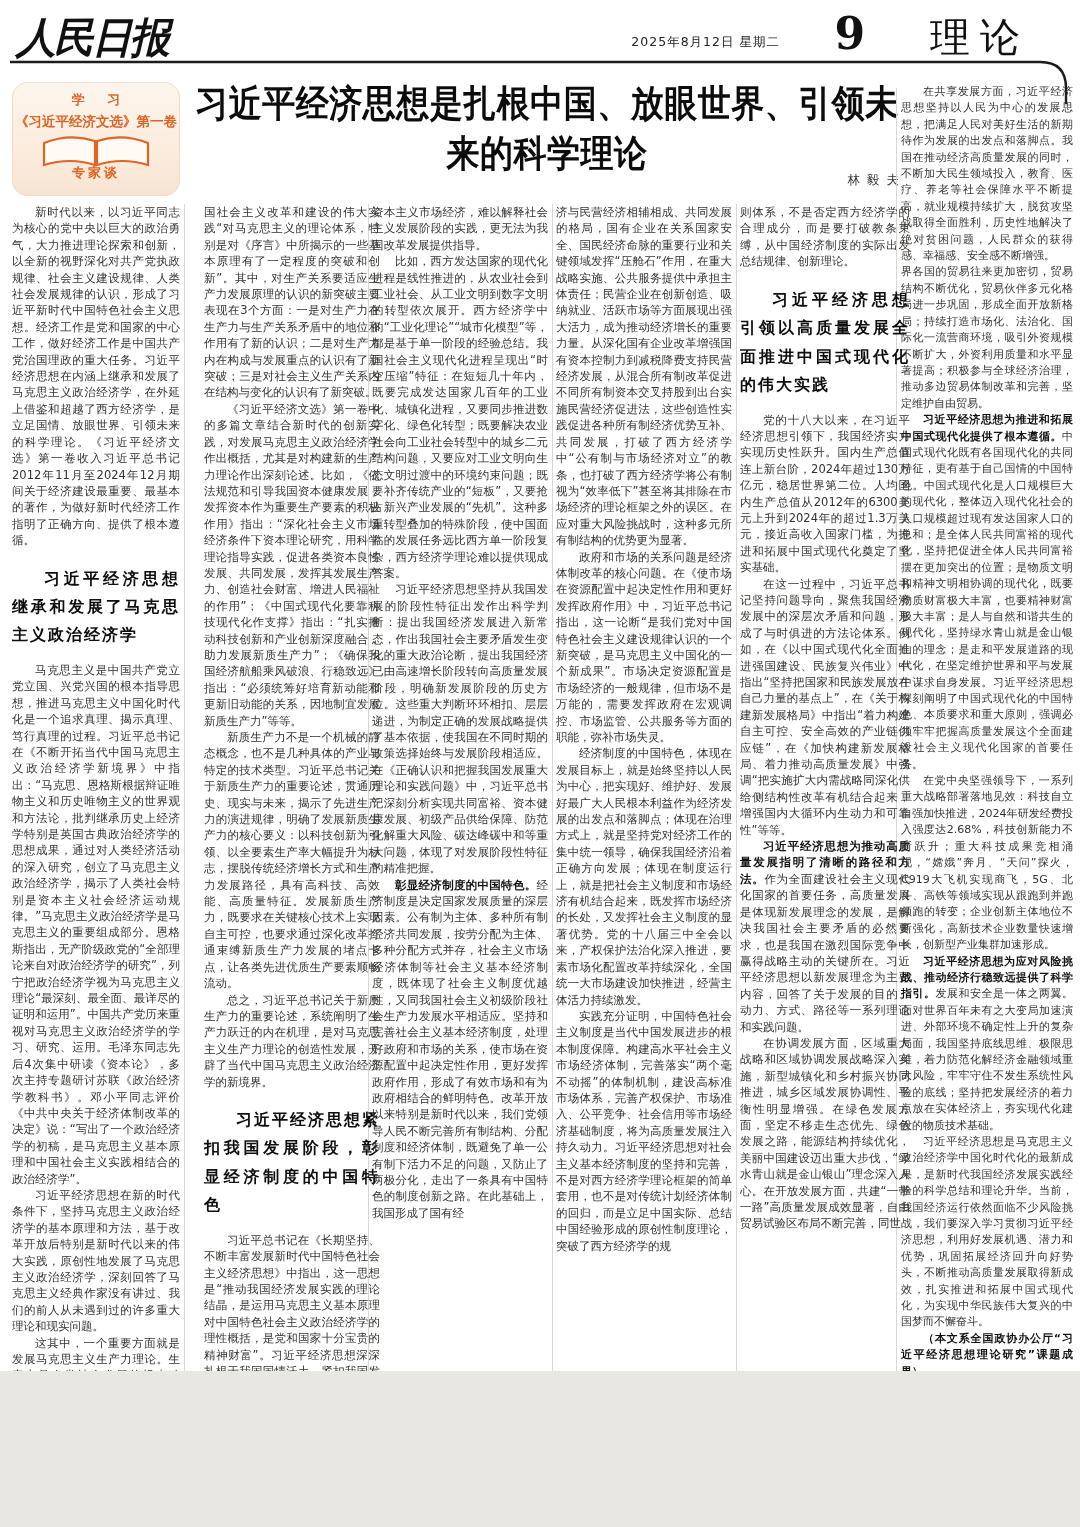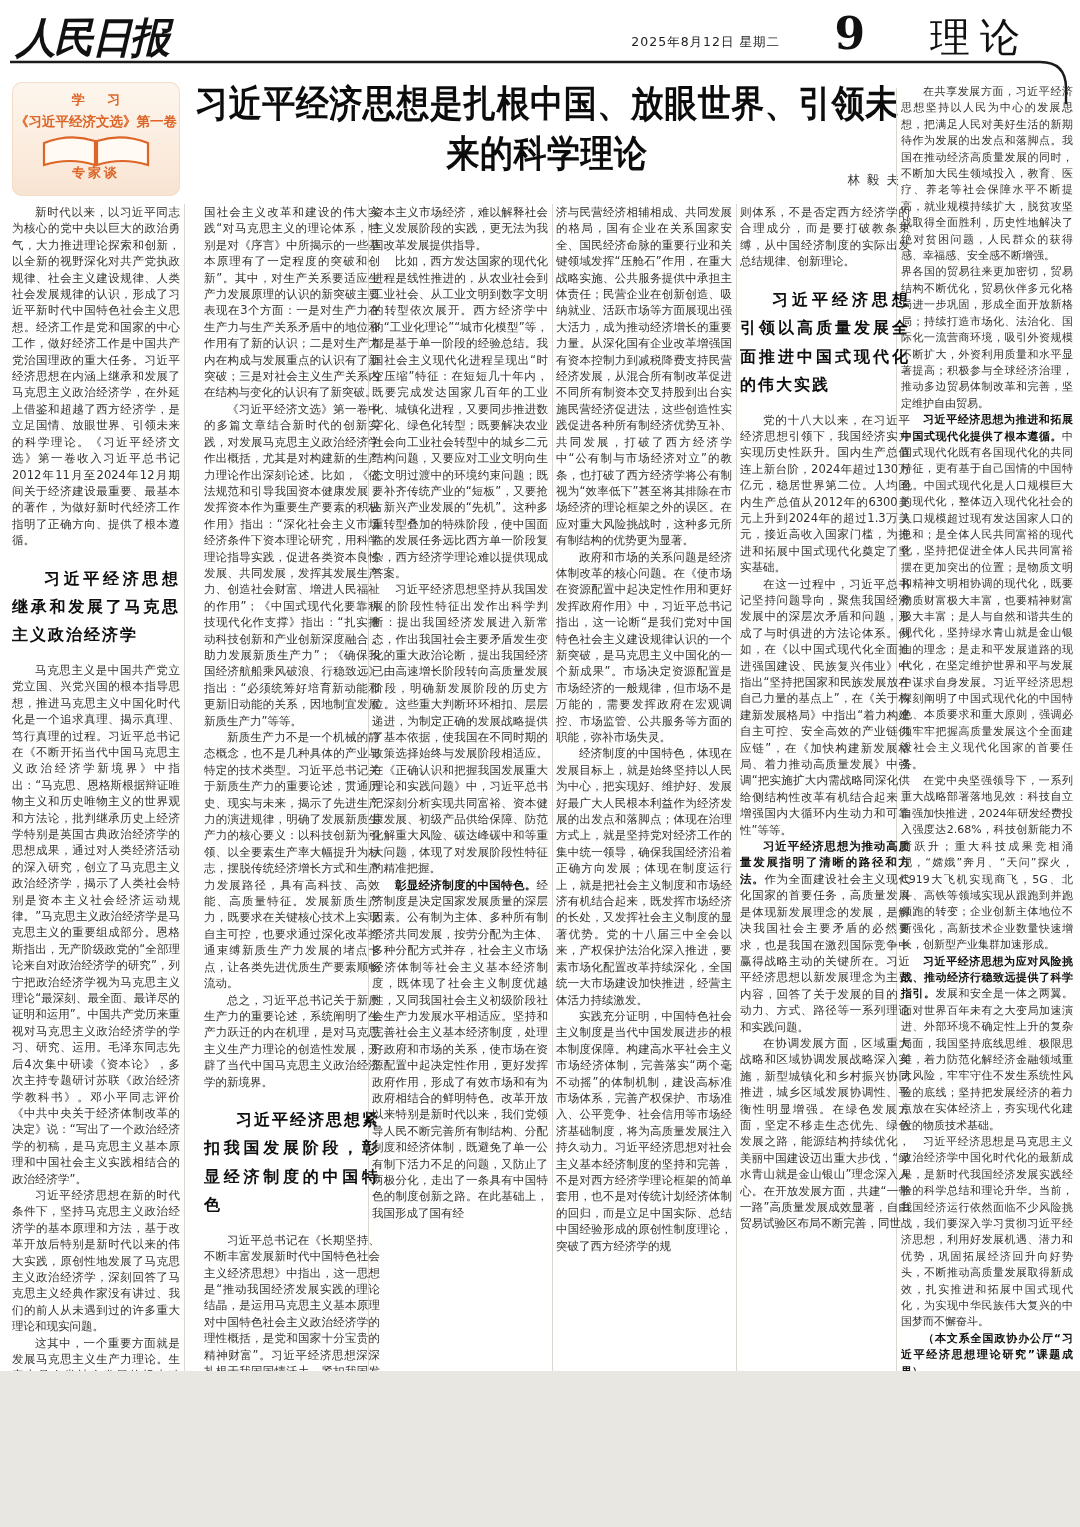--- a/index.html
+++ b/index.html
@@ -10,21 +10,21 @@
   #masthead{position:absolute;left:16px;top:10px;width:190px;height:52px;
     font-family:"DejaVu Serif","Liberation Serif",serif;font-size:40px;font-weight:900;
     font-style:italic;letter-spacing:-2px;color:#111;transform:scaleY(1.05);white-space:nowrap;}
   #hdr-date{position:absolute;right:300px;top:34px;font-size:12.5px;color:#222;letter-spacing:1px;}
   #hdr-pageno{position:absolute;right:215px;top:8px;font-size:44px;font-weight:700;
     font-family:"DejaVu Serif","Liberation Serif",serif;color:#111;}
   #hdr-section{position:absolute;right:50px;top:10px;font-size:40px;font-weight:400;color:#111;letter-spacing:10px;}
   #hdr-rule{position:absolute;left:0;top:0;pointer-events:none;}
 
   
-  #studybox{position:absolute;left:12px;top:82px;width:168px;height:114px;border-radius:10px;
+  #studybox{position:absolute;left:12px;top:82px;width:168px;height:114px;border-radius:16px;
     background:linear-gradient(180deg,#fdf6ee 0%,#fbeadb 70%,#f7e3d2 100%);
     box-shadow:inset 0 0 0 1px #f3dcc8;text-align:center;color:#dd6527;}
   #studybox .l1{margin-top:9px;font-size:13px;font-weight:700;letter-spacing:9px;text-indent:9px;}
   #studybox .l2{margin-top:4px;font-size:13.5px;font-weight:800;letter-spacing:0;text-align:center;}
   #studybox .book{margin-top:2px;}
   #studybox .l3{position:absolute;left:0;right:0;bottom:14px;font-size:13px;font-weight:800;letter-spacing:3px;}
 
   
   #headline{position:absolute;left:188px;top:92px;width:718px;height:74px;
     display:flex;align-items:center;justify-content:center;text-align:center;

